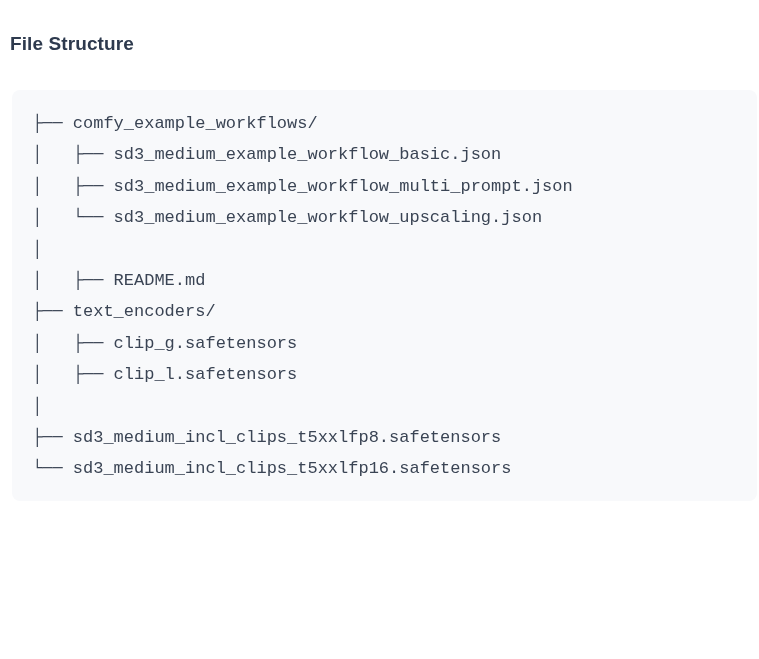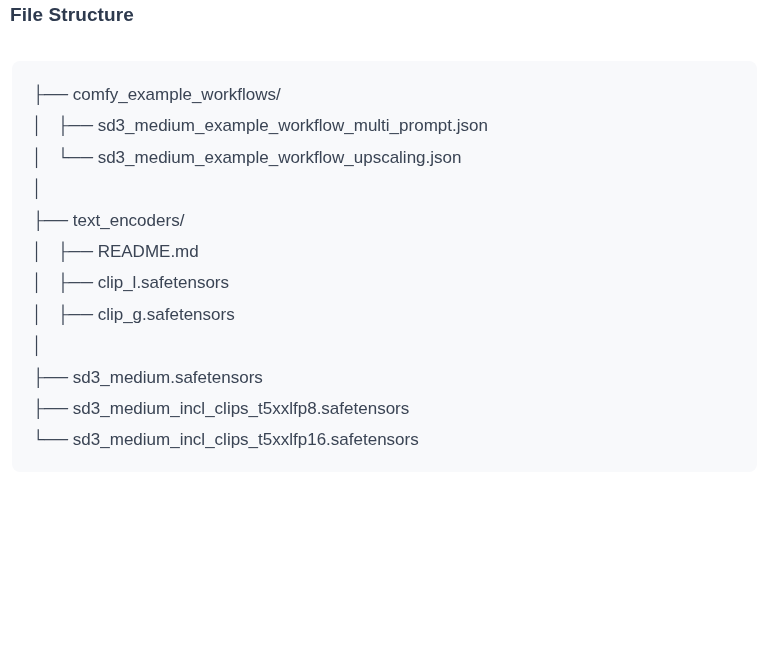--- a/index.html
+++ b/index.html
@@ -15,57 +15,57 @@
   }
   body {
     width: 759px;
     height: 659px;
     overflow: hidden;
     background: var(--page-background);
     font-family: "Liberation Sans", "DejaVu Sans", sans-serif;
   }
   .section-title {
     margin: 0;
-    padding: 2px 10px 0 10px;
+    padding: 31px 10px 0 10px;
     font-size: 19px;
     line-height: 26px;
     font-weight: 700;
     color: var(--title-text);
     letter-spacing: 0.1px;
   }
   .code-block {
     margin: 33px 2px 0 12px;
     background: var(--code-block-background);
     border-radius: 8px;
     padding: 18px 20px 16px 20px;
   }
   .tree-line {
-    font-family: Liberation Sans, sans-serif;
+    font-family: Liberation Mono, monospace;
     font-size: 17px;
     line-height: 31.4px;
     height: 31.4px;
     color: var(--tree-text);
     white-space: pre;
   }
 </style>
 </head>
 <body>
 
 <main>
   <h2 class="section-title">File Structure</h2>
 
   <div class="code-block">
     <div id="file-tree">
         <div class="tree-line">├── comfy_example_workflows/</div>
+        <div class="tree-line">│   ├── sd3_medium_example_workflow_basic.json</div>
         <div class="tree-line">│   ├── sd3_medium_example_workflow_multi_prompt.json</div>
         <div class="tree-line">│   └── sd3_medium_example_workflow_upscaling.json</div>
         <div class="tree-line">│</div>
+        <div class="tree-line">│   ├── README.md</div>
         <div class="tree-line">├── text_encoders/</div>
-        <div class="tree-line">│   ├── README.md</div>
+        <div class="tree-line">│   ├── clip_g.safetensors</div>
         <div class="tree-line">│   ├── clip_l.safetensors</div>
-        <div class="tree-line">│   ├── clip_g.safetensors</div>
         <div class="tree-line">│</div>
-        <div class="tree-line">├── sd3_medium.safetensors</div>
         <div class="tree-line">├── sd3_medium_incl_clips_t5xxlfp8.safetensors</div>
         <div class="tree-line">└── sd3_medium_incl_clips_t5xxlfp16.safetensors</div>
       </div>
   </div>
 </main>
 
 </body></html>

